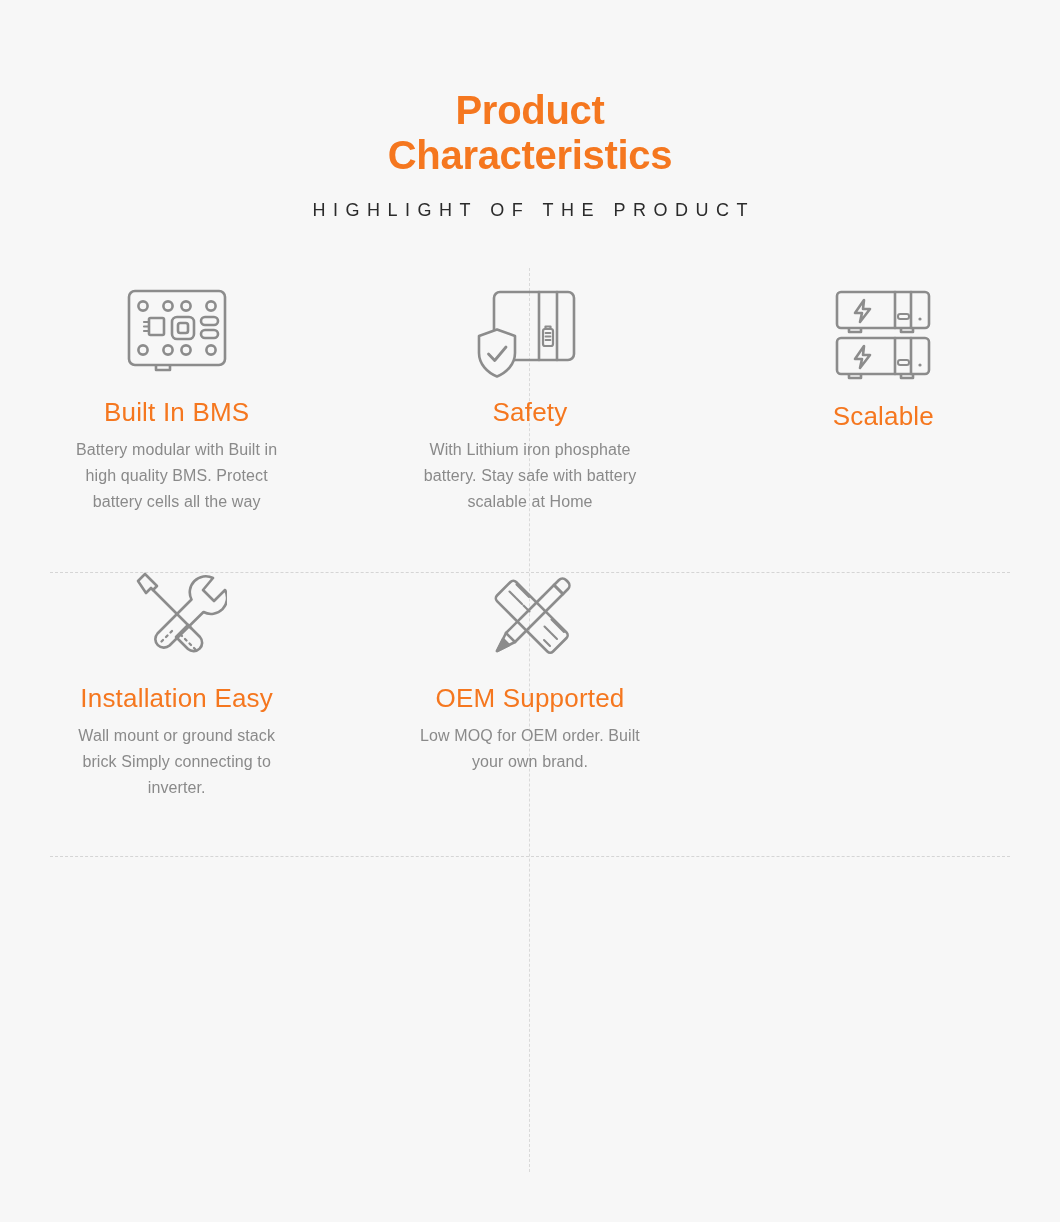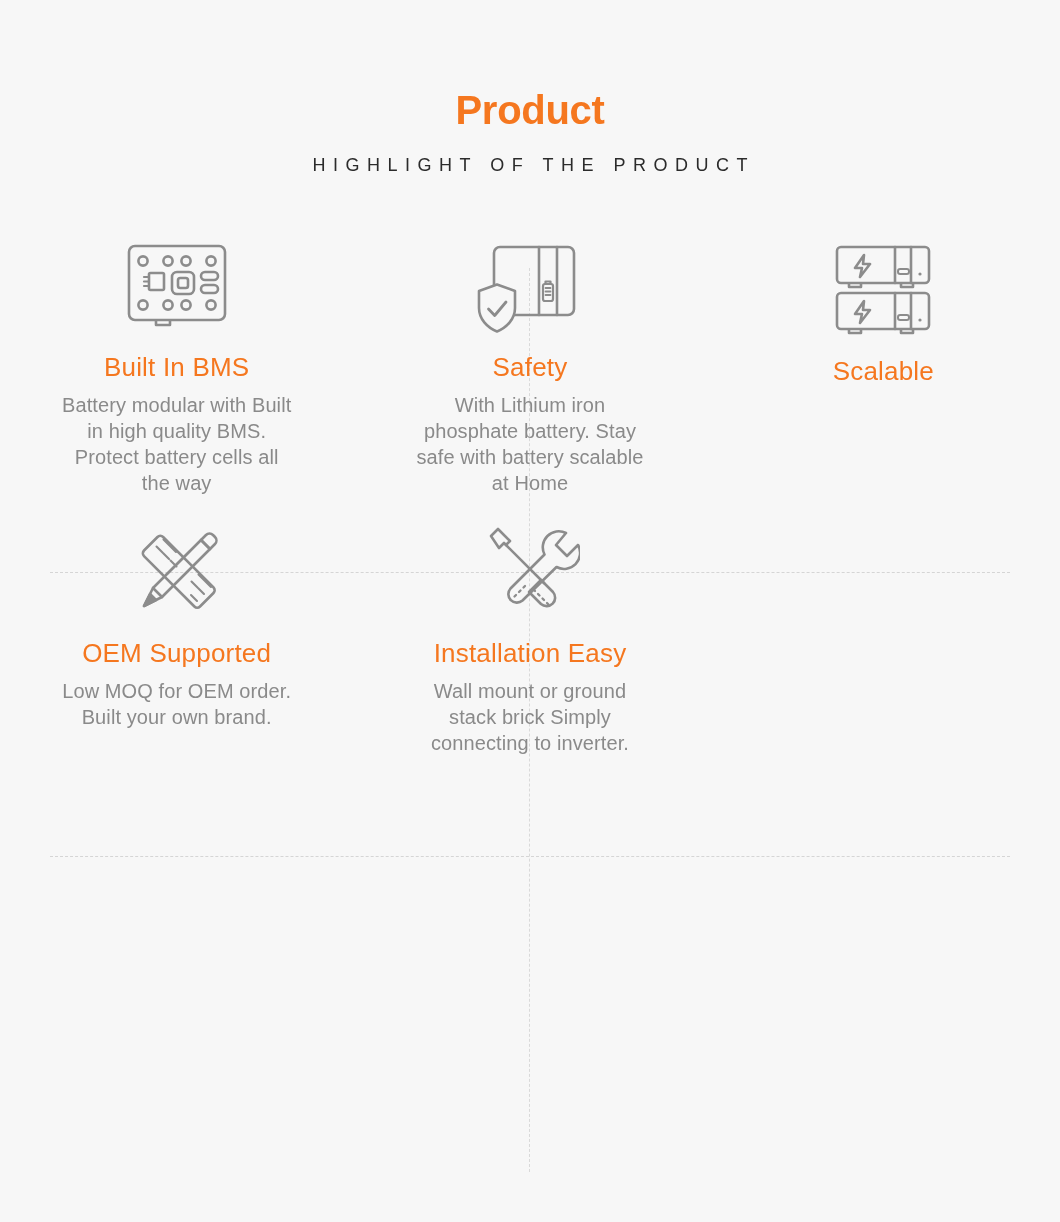--- a/index.html
+++ b/index.html
@@ -91,39 +91,40 @@
     color: #f5771f;
     font-size: 26px;
     font-weight: 400;
     line-height: 30px;
     margin-top: 12px;
     text-align: center;
     letter-spacing: 0.2px;
   }
   .cell-desc {
     color: #8a8a8a;
-    font-size: 20px;
+    font-size: 16px;
     font-weight: 400;
     line-height: 26px;
     margin-top: 10px;
     text-align: center;
     max-width: 380px;
     letter-spacing: 0.1px;
   }
 
   svg { display: block; }
 </style>
 </head>
 <body>
 
 <div class="page">
 
   <div class="header">
     <div class="title">
       <div>Product</div>
+      <div>Characteristics</div>
     </div>
     <div class="subtitle">HIGHLIGHT OF THE PRODUCT</div>
   </div>
 
   <div class="v-divider"></div>
   <div class="h-divider d1"></div>
   <div class="h-divider d2"></div>
 
   <div class="grid">
 
@@ -188,46 +189,46 @@
         </svg>
       </div>
       <div class="cell-title">Scalable</div>
     </div>
 
 
     <div class="cell r3">
       <div class="icon-wrap">
         <svg width="100" height="96" viewBox="0 0 100 96" fill="none" stroke="#8c8c8c" stroke-width="2.6">
 
+          <path d="M11 12l7-7 12 12-4 4-2-2-5 5-8-12z" stroke-linejoin="round"></path>
+          <path d="M26 21L64 59" stroke-linecap="round"></path>
+          <path d="M61 56l12 12a8.5 8.5 0 0 1-12 12L49 68l12-12z" stroke-linejoin="round"></path>
+          <path d="M53.5 65.5l1.5 1.5M58 70l1.5 1.5M62.5 74.5l1.5 1.5M67 79l1.5 1.5" stroke-width="2.3" stroke-linecap="round"></path>
+
+          <path d="M86 9a16 16 0 0 0-21.5 21.5L30.5 64.5a8.5 8.5 0 0 0 12 12L76.5 43A16 16 0 0 0 98 21l-11 11-11-11 10-12z" stroke-linejoin="round"></path>
+          <path d="M45 62l-1.5 1.5M40.5 66.5L39 68M36 71l-1.5 1.5" stroke-width="2.3" stroke-linecap="round"></path>
+        </svg>
+      </div>
+      <div class="cell-title">Installation Easy</div>
+      <div class="cell-desc">Wall mount or ground stack brick Simply connecting to inverter.</div>
+    </div>
+
+    <div class="cell r3">
+      <div class="icon-wrap">
+        <svg width="100" height="96" viewBox="0 0 100 96" fill="none" stroke="#8c8c8c" stroke-width="2.6">
+
           <path d="M17 26.5L30.5 13a4 4 0 0 1 5.6 0l50.4 50.4a4 4 0 0 1 0 5.6L73 82.5a4 4 0 0 1-5.6 0L17 32.1a4 4 0 0 1 0-5.6z" stroke-linejoin="round"></path>
           <path d="M29.5 22.5l6 6M36.5 15.5l6 6M36 29l6 6M43 22l6 6M43.5 36.5l6 6
                    M64.5 57.5l6 6M71.5 50.5l6 6M71 64l6 6M78 57l6 6M64 71l6 6" stroke-width="2.1" stroke-linecap="round"></path>
 
           <path d="M83 25L74 16 26 64l-9 18 18-9 48-48z" stroke-linejoin="round"></path>
           <path d="M74 16l5-5a5 5 0 0 1 7 0l2 2a5 5 0 0 1 0 7l-5 5-9-9z" stroke-linejoin="round"></path>
           <path d="M26 64l9 9" stroke-linecap="round"></path>
           <path d="M17 82l6-12 6 6-12 6z" fill="#8c8c8c" stroke-linejoin="round"></path>
           <path d="M63 27L40 50" stroke-width="2.1" stroke-linecap="round"></path>
         </svg>
       </div>
       <div class="cell-title">OEM Supported</div>
       <div class="cell-desc">Low MOQ for OEM order.  Built your own brand.</div>
     </div>
 
-    <div class="cell r3">
-      <div class="icon-wrap">
-        <svg width="100" height="96" viewBox="0 0 100 96" fill="none" stroke="#8c8c8c" stroke-width="2.6">
-
-          <path d="M11 12l7-7 12 12-4 4-2-2-5 5-8-12z" stroke-linejoin="round"></path>
-          <path d="M26 21L64 59" stroke-linecap="round"></path>
-          <path d="M61 56l12 12a8.5 8.5 0 0 1-12 12L49 68l12-12z" stroke-linejoin="round"></path>
-          <path d="M53.5 65.5l1.5 1.5M58 70l1.5 1.5M62.5 74.5l1.5 1.5M67 79l1.5 1.5" stroke-width="2.3" stroke-linecap="round"></path>
-
-          <path d="M86 9a16 16 0 0 0-21.5 21.5L30.5 64.5a8.5 8.5 0 0 0 12 12L76.5 43A16 16 0 0 0 98 21l-11 11-11-11 10-12z" stroke-linejoin="round"></path>
-          <path d="M45 62l-1.5 1.5M40.5 66.5L39 68M36 71l-1.5 1.5" stroke-width="2.3" stroke-linecap="round"></path>
-        </svg>
-      </div>
-      <div class="cell-title">Installation Easy</div>
-      <div class="cell-desc">Wall mount or ground stack brick Simply connecting to inverter.</div>
-    </div>
-
   </div>
 </div>
 
 </body></html>

